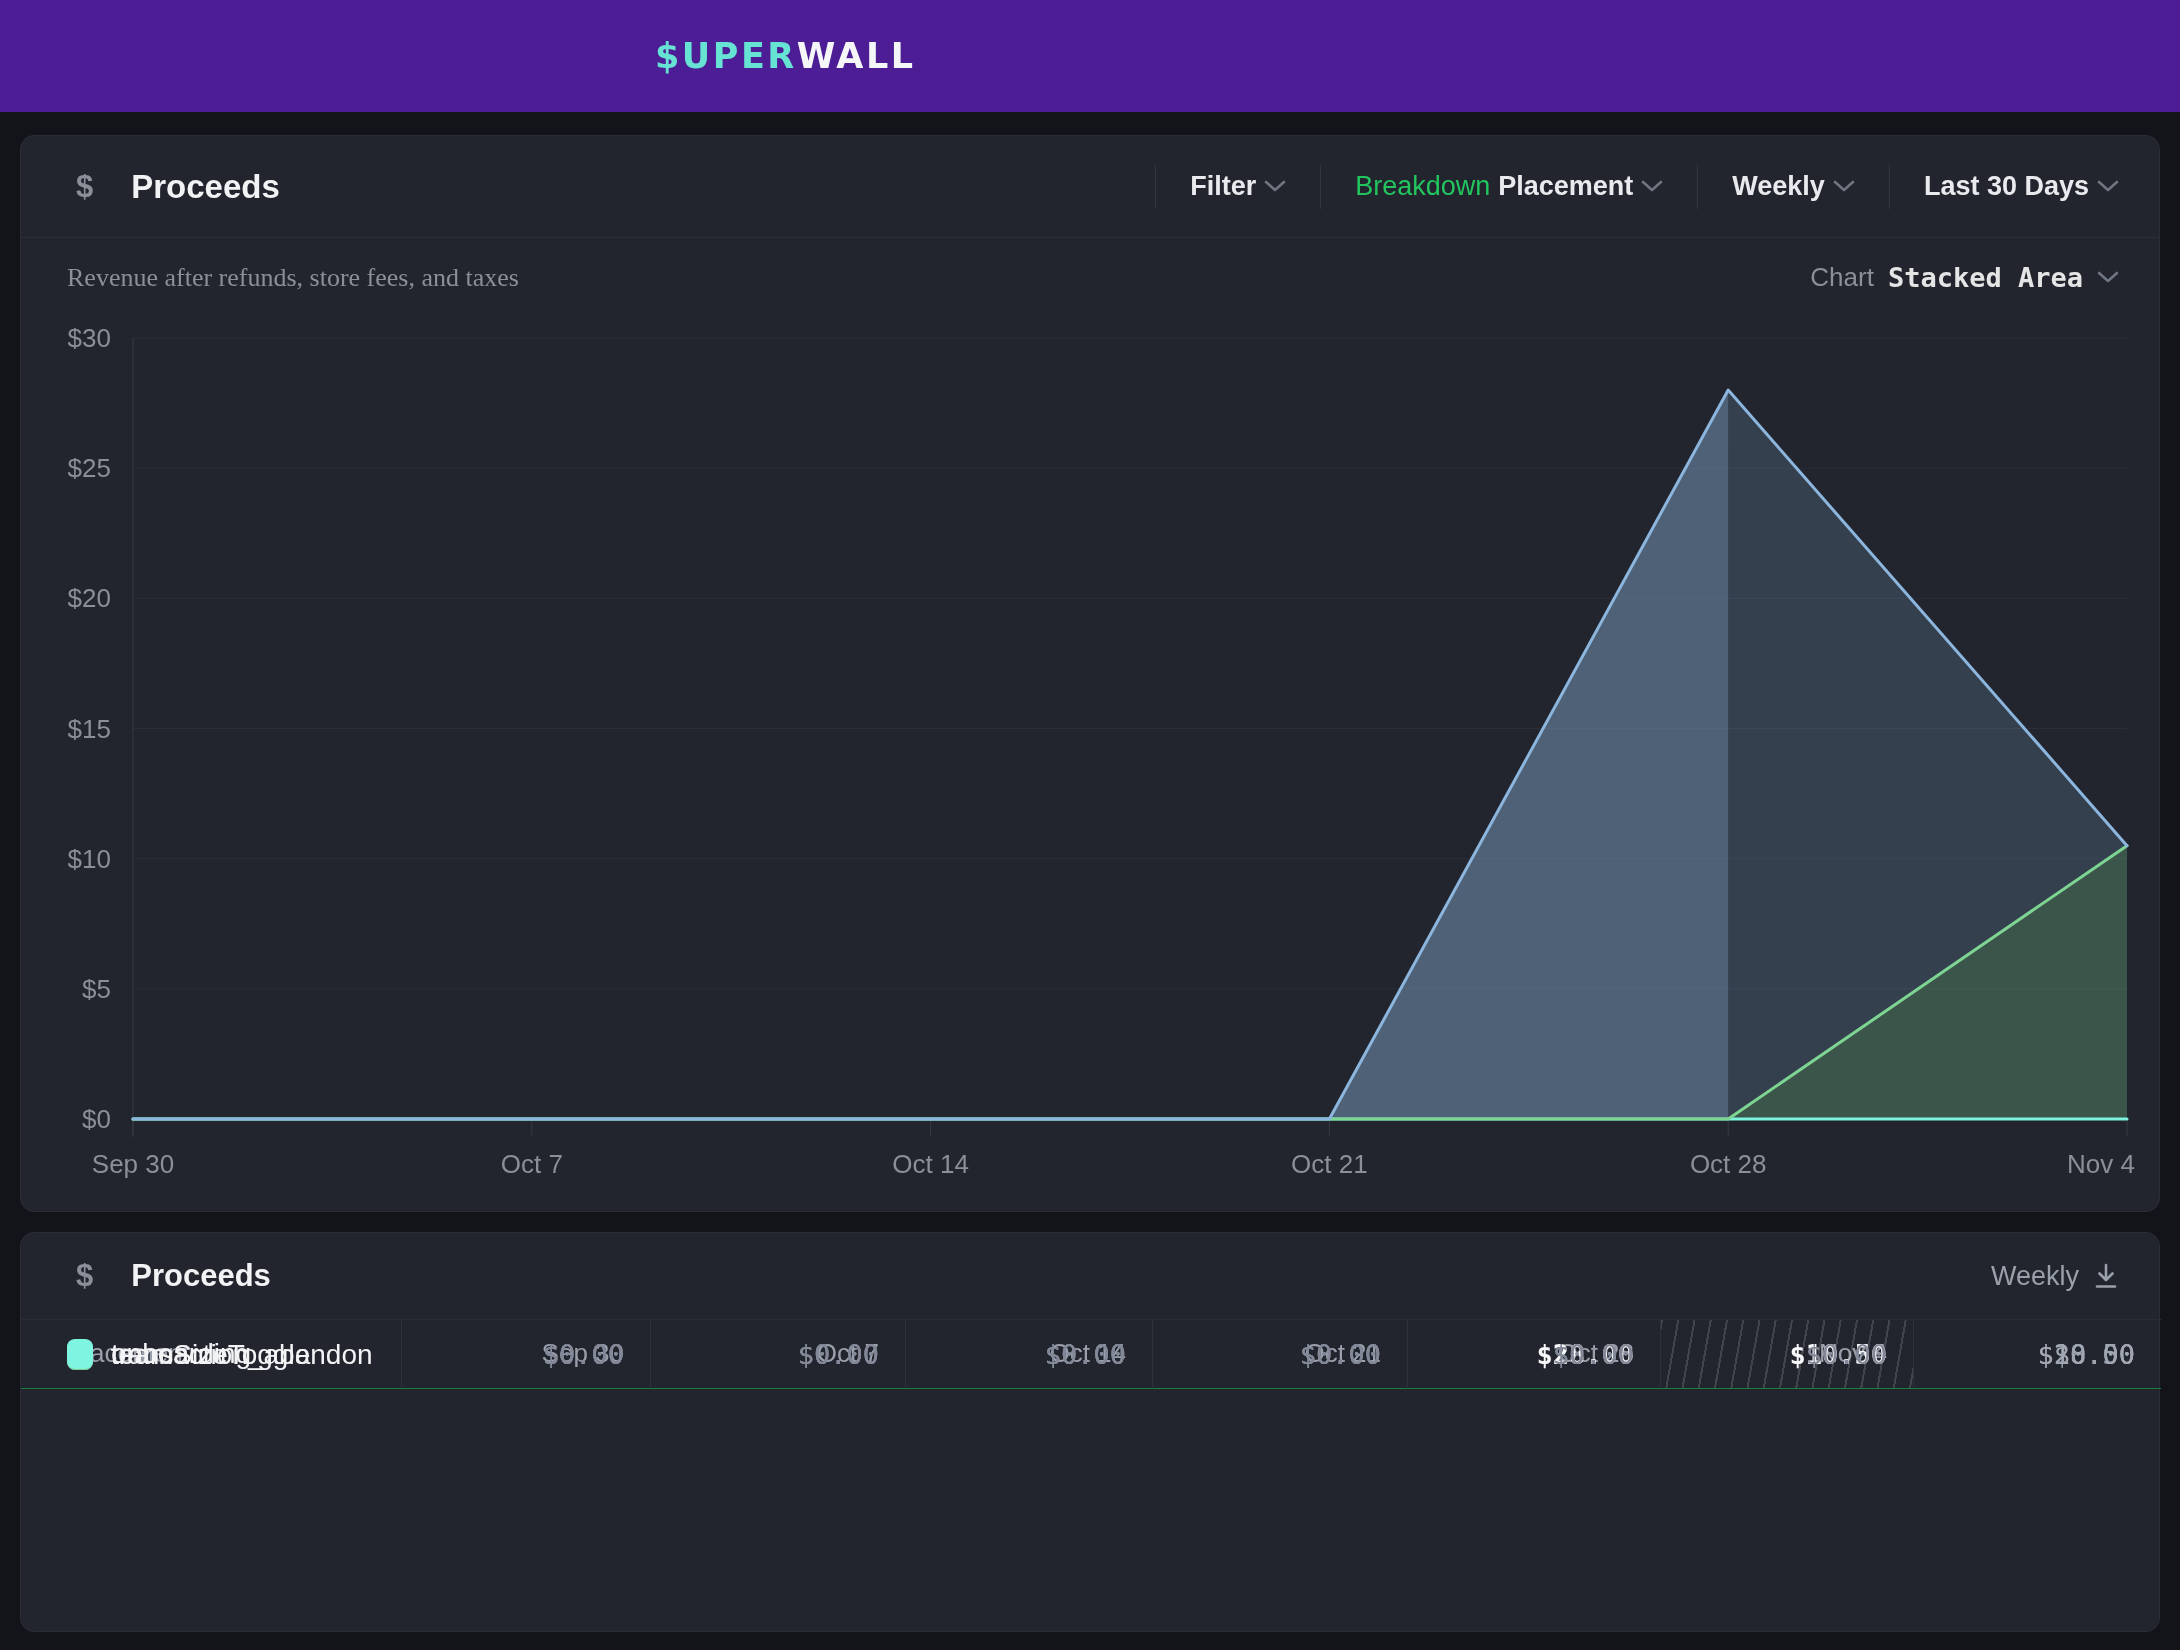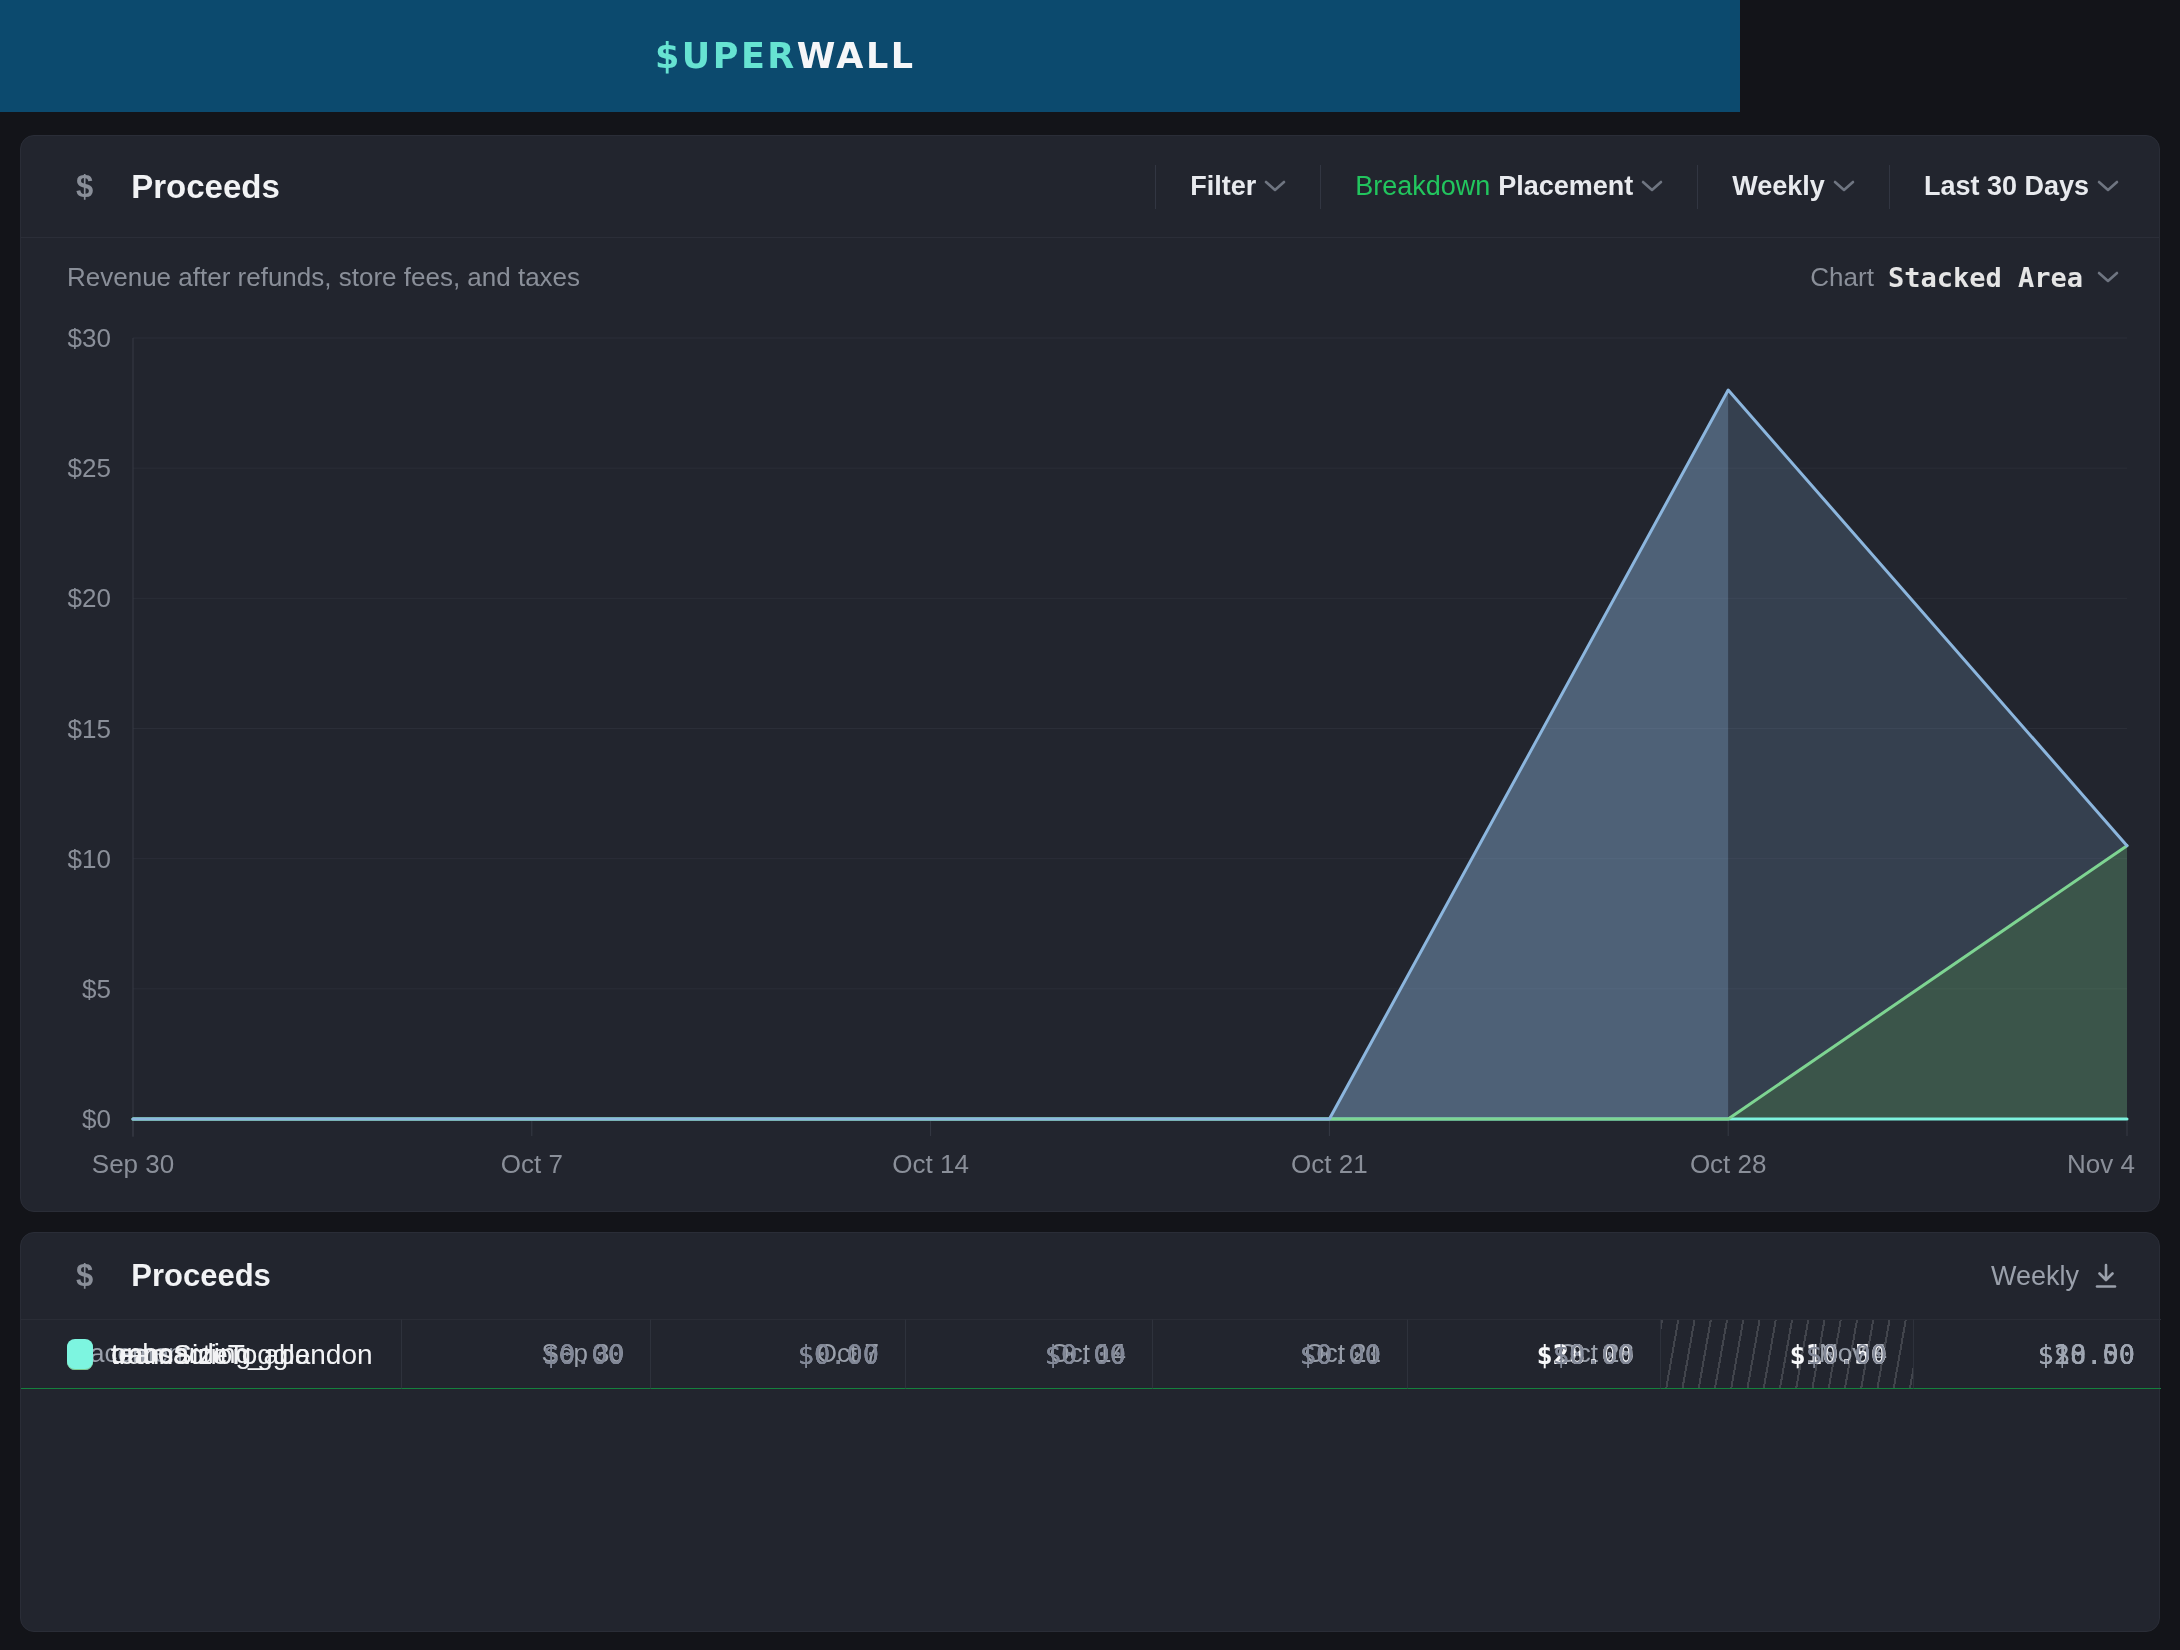--- a/index.html
+++ b/index.html
@@ -1,20 +1,20 @@
 <!DOCTYPE html>
 <html><head>
 <meta charset="utf-8">
 <style>
   html,body{margin:0;padding:0;background:#0e0f13;}
   .stage{position:relative;width:2180px;height:1650px;background:#131419;overflow:hidden;
          font-family:"Liberation Sans","DejaVu Sans",sans-serif;color:#eceef2;}
 
   
-  .topbar{position:absolute;left:0;top:0;width:1740px;height:112px;background:#0c4a6e;}
+  .topbar{position:absolute;left:0;top:0;width:2180px;height:112px;background:#4c1d95;}
   .logo{position:absolute;left:655px;top:0;height:112px;display:flex;align-items:center;
         font-size:35px;font-weight:800;letter-spacing:2.5px;font-family:"DejaVu Sans","Liberation Sans",sans-serif;}
   .logo .lg-a{color:#66e3d2;}
   .logo .lg-b{color:#f5f6f8;}
 
   
   .card{position:absolute;left:20px;width:2140px;background:#22252e;border:1px solid #2a2d37;
         border-radius:14px;box-sizing:border-box;}
   #chart-card{top:135px;height:1077px;}
   #table-card{top:1232px;height:400px;}
@@ -25,21 +25,21 @@
   .dollar{color:#8a8f99;font-size:31px;font-weight:600;}
   .card-title{font-size:33px;font-weight:700;color:#f2f3f5;}
 
   .controls{display:flex;align-items:center;height:100%;}
   .ctl{display:flex;align-items:center;gap:8px;font-size:27px;font-weight:600;color:#e8eaee;cursor:pointer;}
   .ctl .muted{color:#22c55e;font-weight:400;}
   .vsep{width:1px;height:44px;background:#323642;margin:0 34px;}
   .chev{display:inline-block;}
 
   .subrow{position:absolute;left:46px;right:40px;top:126px;display:flex;justify-content:space-between;align-items:center;}
-  .subtitle{font-size:26px;color:#8a8f99;}
+  .subtitle{font-size:26px;color:#8a8f99;font-family:Liberation Serif, serif;}
   .chart-type{display:flex;align-items:center;gap:14px;font-size:26px;cursor:pointer;}
   .chart-type .val{color:#e5e5e5;font-weight:700;}
 
   
   #chart-svg{position:absolute;left:0;top:0;}
 
   
   .tbl-header{position:absolute;left:0;right:0;top:0;height:86px;display:flex;align-items:center;
               justify-content:space-between;padding:0 40px 0 55px;box-sizing:border-box;}
   .export{display:flex;align-items:center;gap:14px;font-size:27px;color:#9aa0ab;cursor:pointer;}

